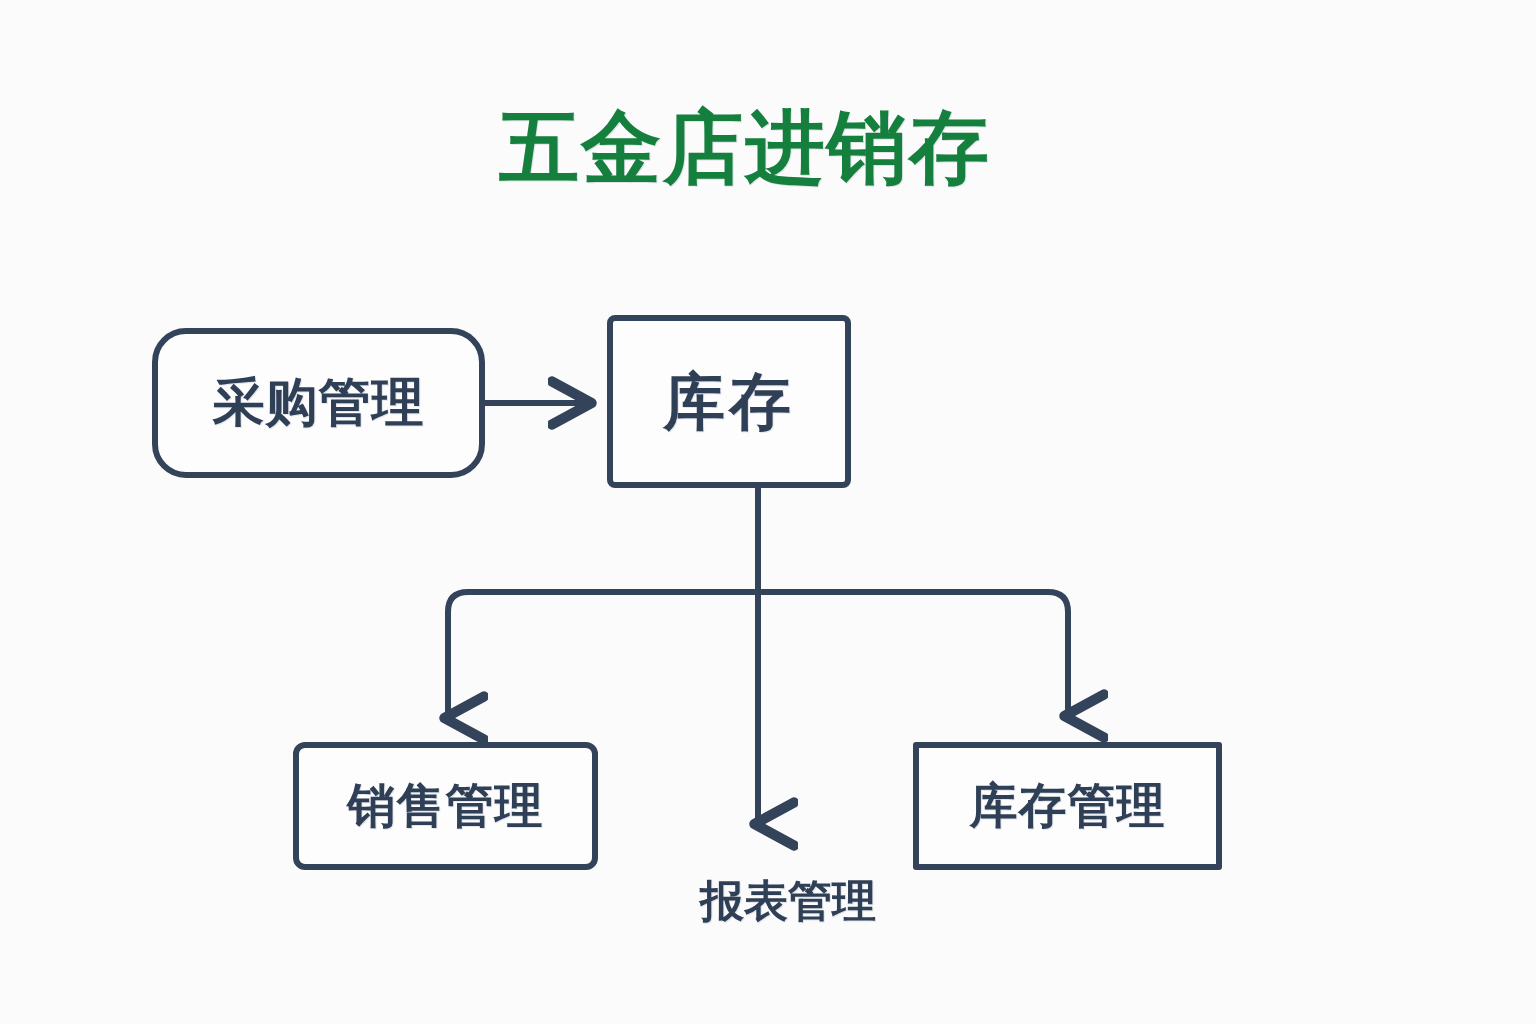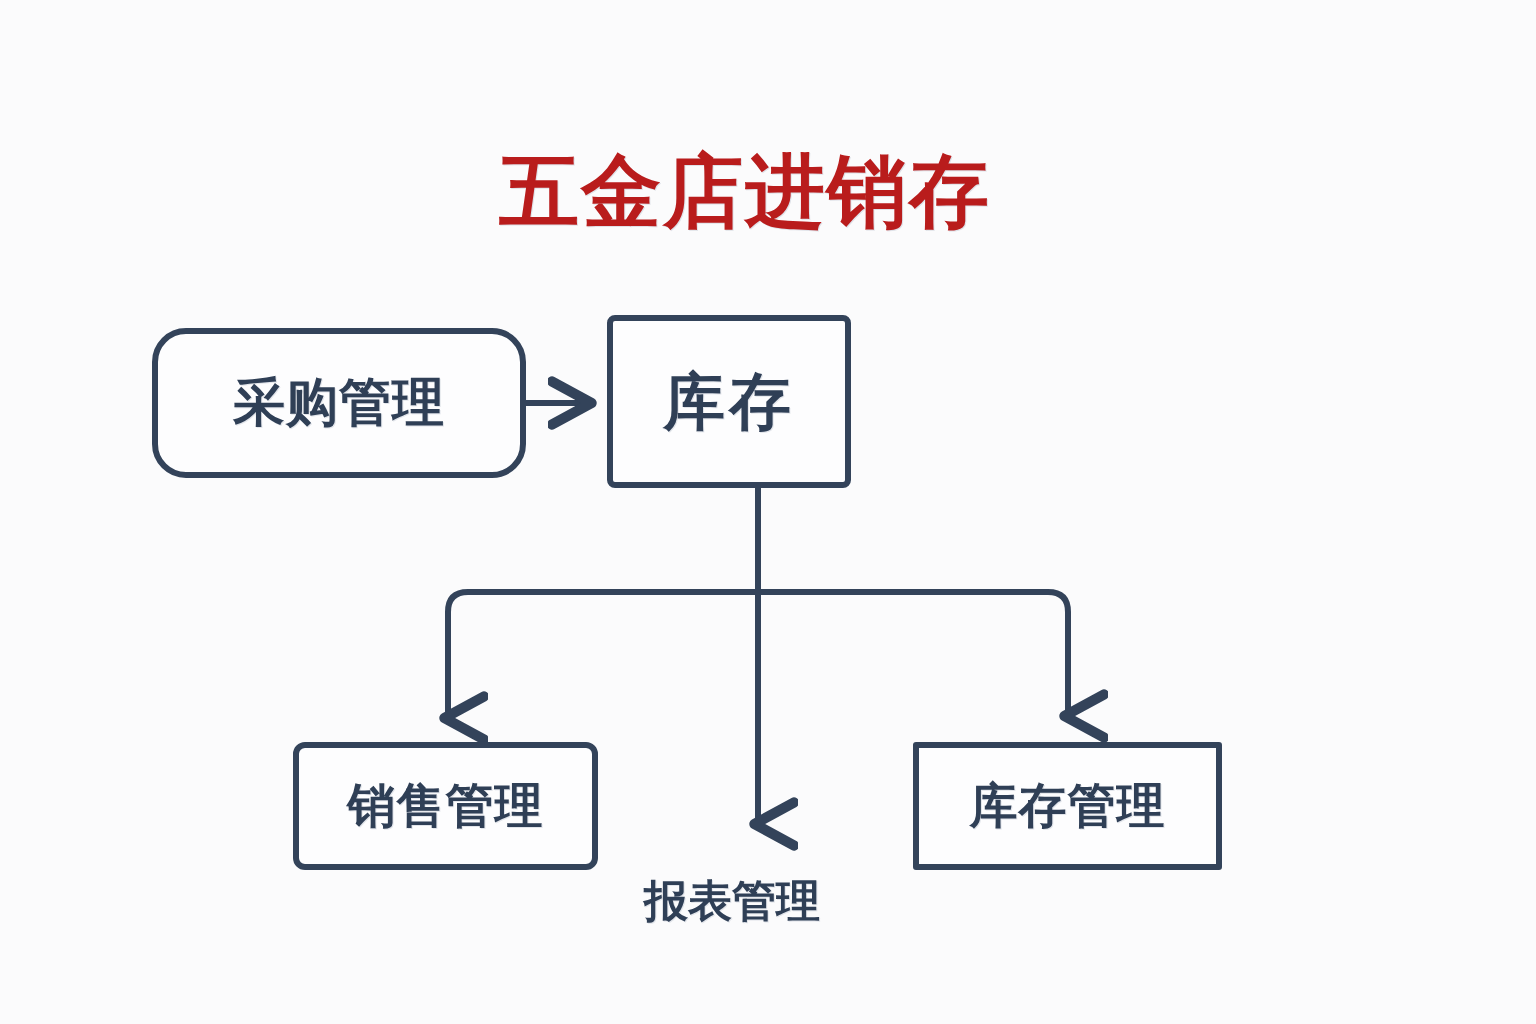--- a/index.html
+++ b/index.html
@@ -29,43 +29,42 @@
   }
   .diagram-title {
     position: absolute;
     left: 0;
     top: 106px;
     width: 1490px;
     text-align: center;
     font-size: 80px;
     font-weight: 700;
     letter-spacing: 2px;
-    color: #b91c1c;
+    color: #15803d;
     text-shadow: 1px 1px 0 rgba(200,206,216,0.55);
     line-height: 1.05;
     white-space: nowrap;
-    margin-top: 44px;
   }
   .node {
     position: absolute;
     box-sizing: border-box;
     display: flex;
     align-items: center;
     justify-content: center;
     background: #fdfdfe;
     border: 6px solid #33435a;
     color: #2f3f56;
     font-weight: 700;
     text-shadow: 1px 1px 0 rgba(200,206,216,0.5);
     white-space: nowrap;
   }
   .node-purchase {
     left: 152px;
     top: 328px;
-    width: 374px;
+    width: 333px;
     height: 150px;
     border-radius: 34px;
     font-size: 52px;
     letter-spacing: 1px;
   }
   .node-stock {
     left: 607px;
     top: 315px;
     width: 244px;
     height: 173px;
@@ -86,21 +85,21 @@
     left: 913px;
     top: 742px;
     width: 309px;
     height: 128px;
     border-radius: 3px;
     font-size: 48px;
     letter-spacing: 1px;
   }
   .node-report {
     position: absolute;
-    left: 572px;
+    left: 628px;
     top: 872px;
     width: 320px;
     text-align: center;
     font-size: 44px;
     font-weight: 700;
     color: #2f3f56;
     text-shadow: 1px 1px 0 rgba(200,206,216,0.5);
     white-space: nowrap;
   }
 </style>

